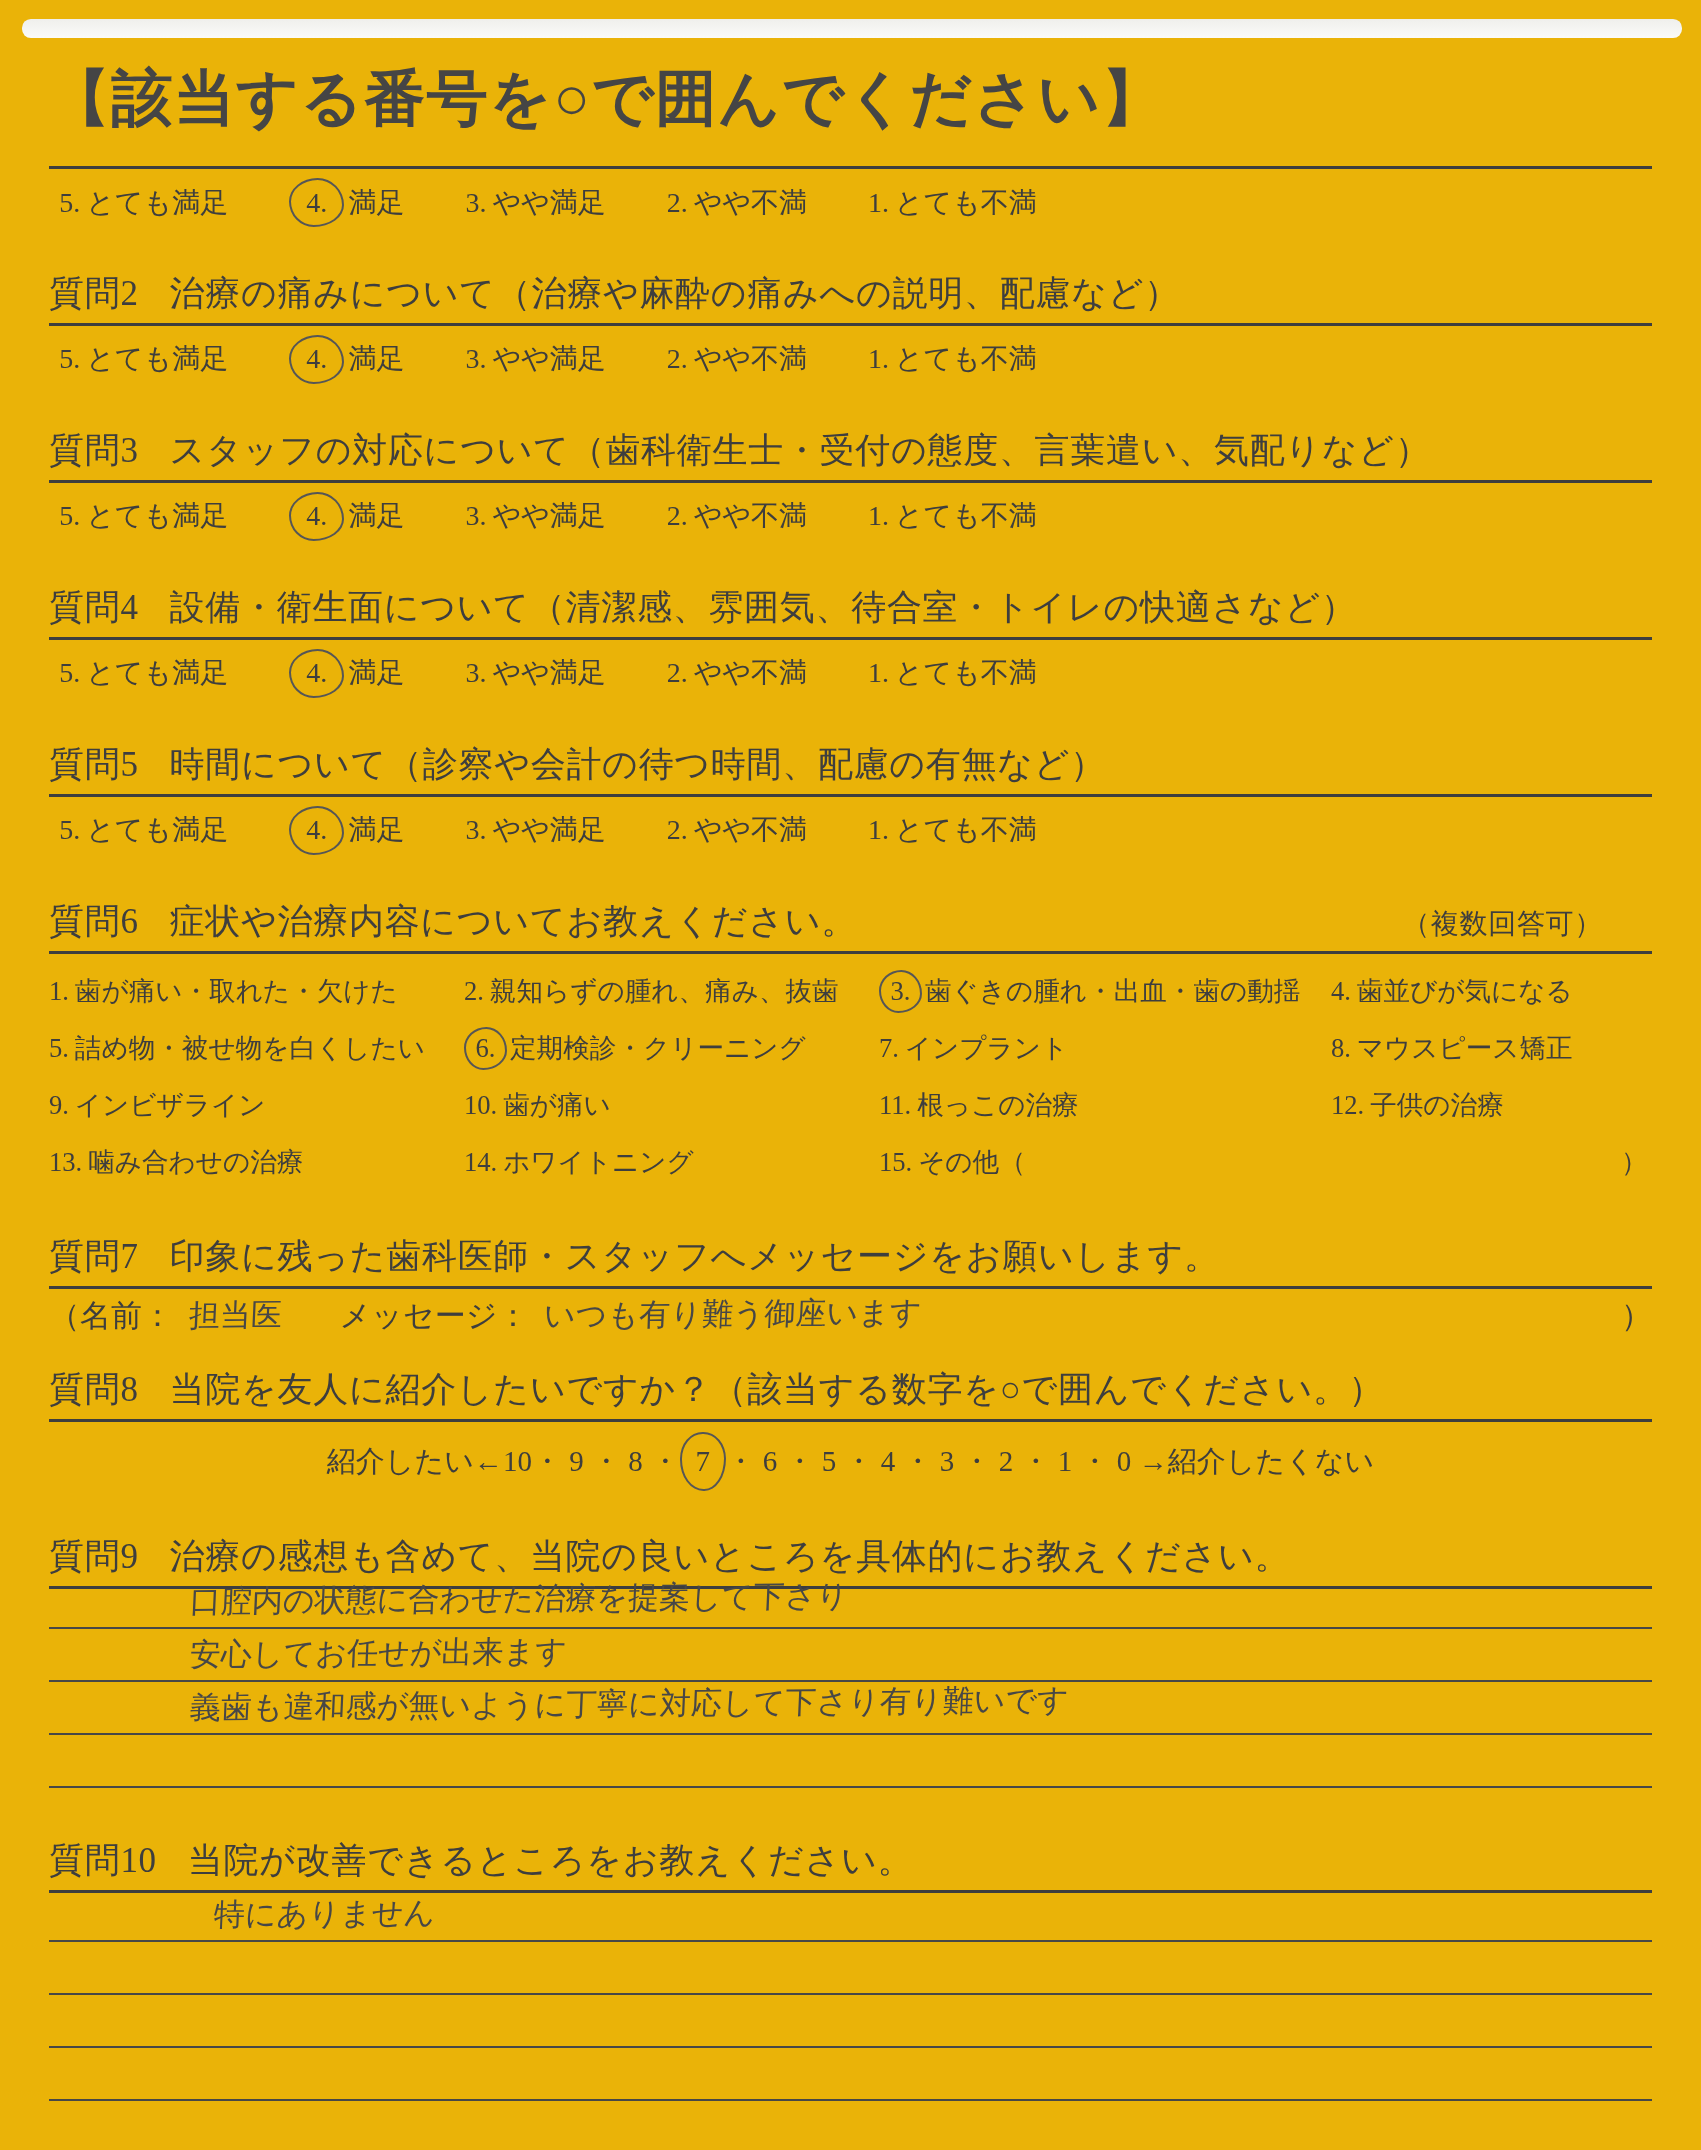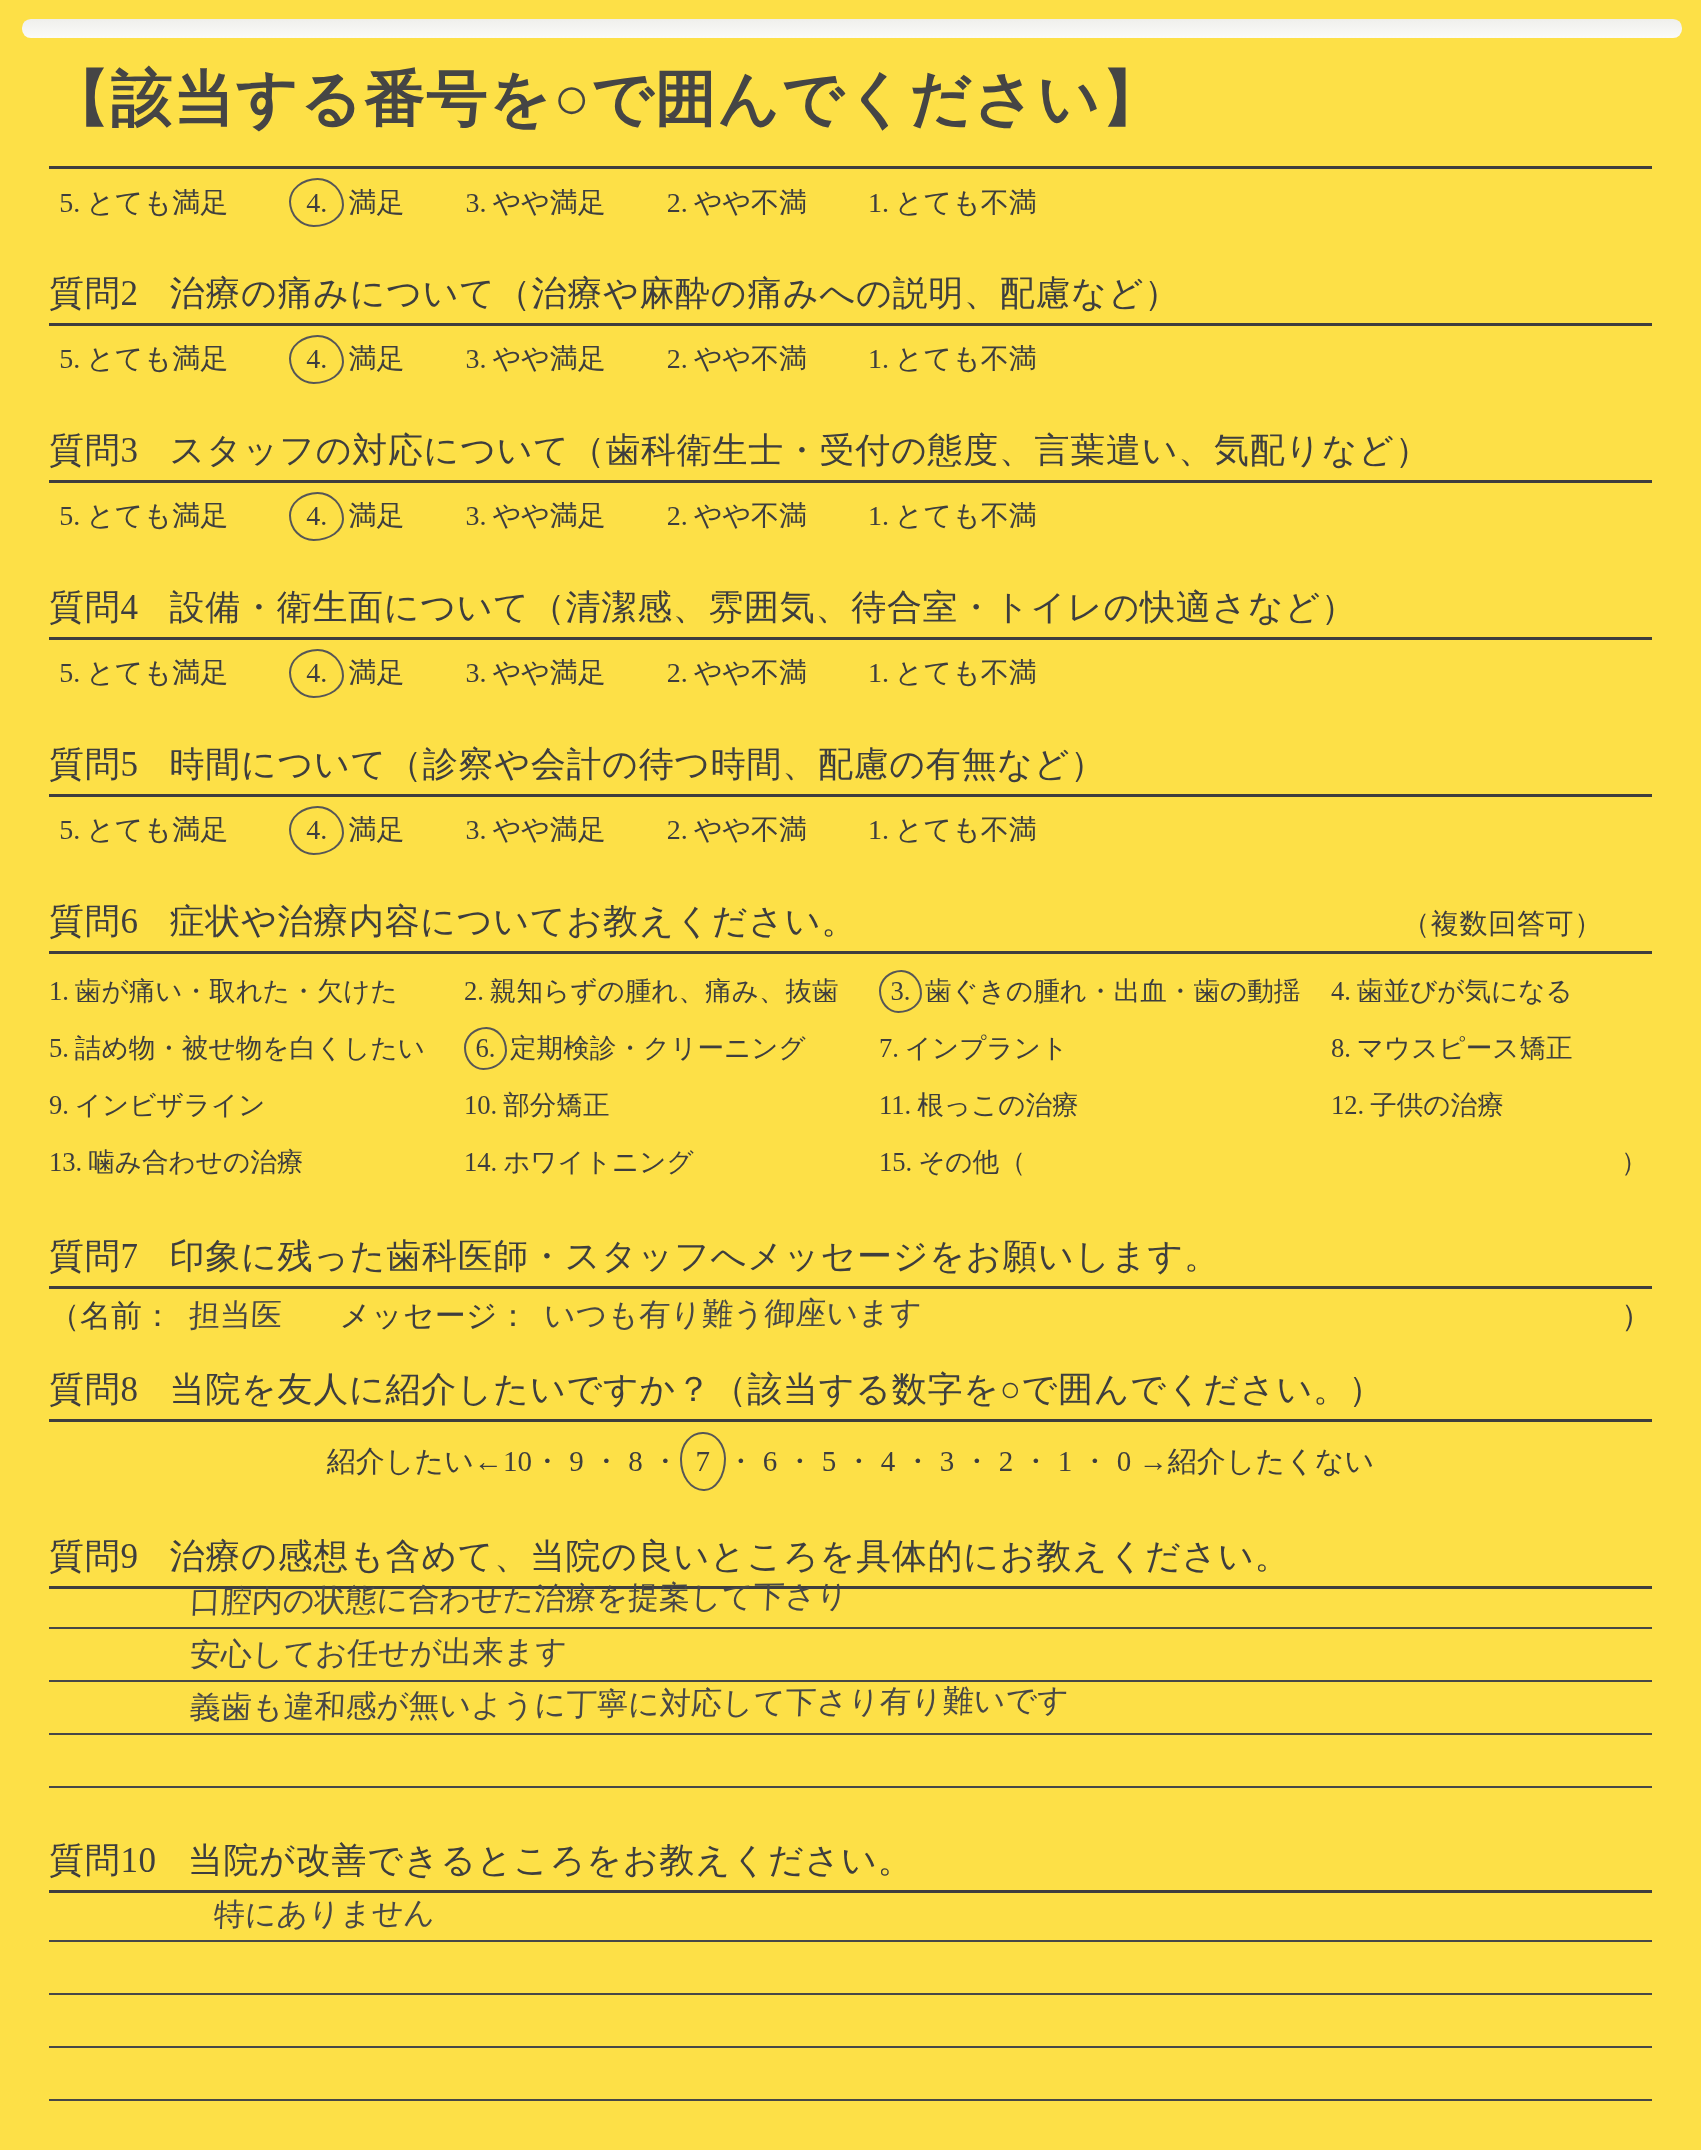--- a/index.html
+++ b/index.html
@@ -1,20 +1,20 @@
 <!DOCTYPE html>
 <html style="font-size:11.8px"><head>
 <meta charset="utf-8">
 <style>
   html,body{margin:0;padding:0;background:#e9e9e7;}
   .page{
     position:relative;
     width:1701px;height:2151px;
     margin:0 auto;
-    background:#fde047;
+    background:#eab308;
     box-sizing:border-box;
     padding:59px 49px 0 49px;
     overflow:hidden;
     font-family:"Liberation Serif","DejaVu Serif",serif;
     color:#3e3e3e;
   }
   .scan-band{
     position:absolute;top:19px;left:22px;right:19px;height:19px;
     background:linear-gradient(#efefec,#fbfbf9);
     border-radius:8.9px;
@@ -279,21 +279,21 @@
           <span class="optnum">8.</span>
           <span>マウスピース矯正</span>
         </span>
 
       <span class="q6-cell">
           <span class="optnum">9.</span>
           <span>インビザライン</span>
         </span>
       <span class="q6-cell">
           <span class="optnum">10.</span>
-          <span>部分矯正</span>
+          <span>歯が痛い</span>
         </span>
       <span class="q6-cell">
           <span class="optnum">11.</span>
           <span>根っこの治療</span>
         </span>
       <span class="q6-cell">
           <span class="optnum">12.</span>
           <span>子供の治療</span>
         </span>
 

